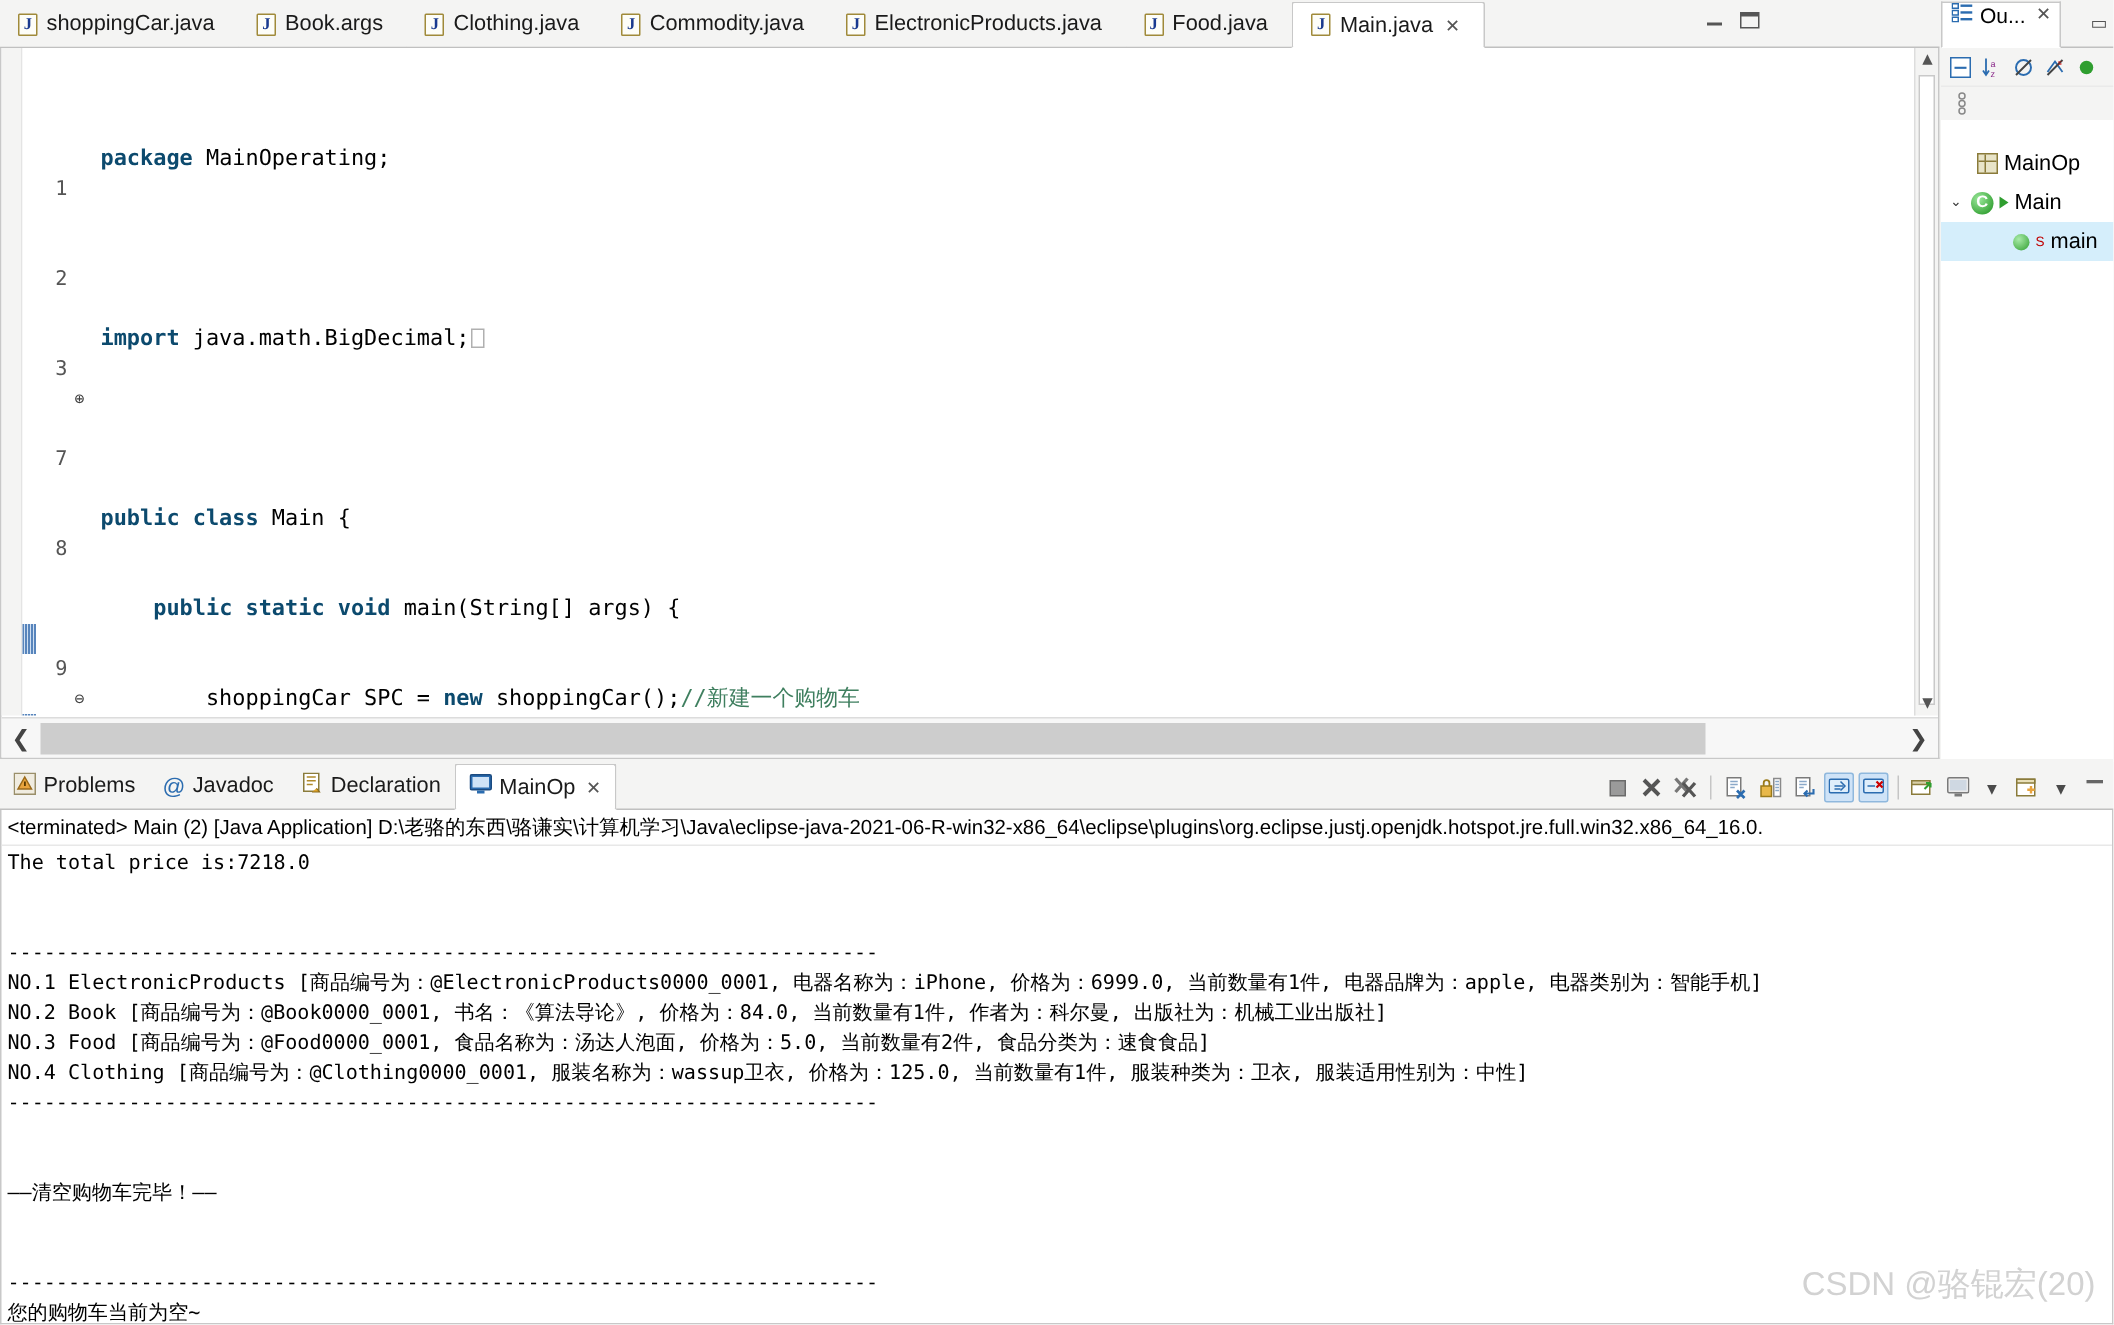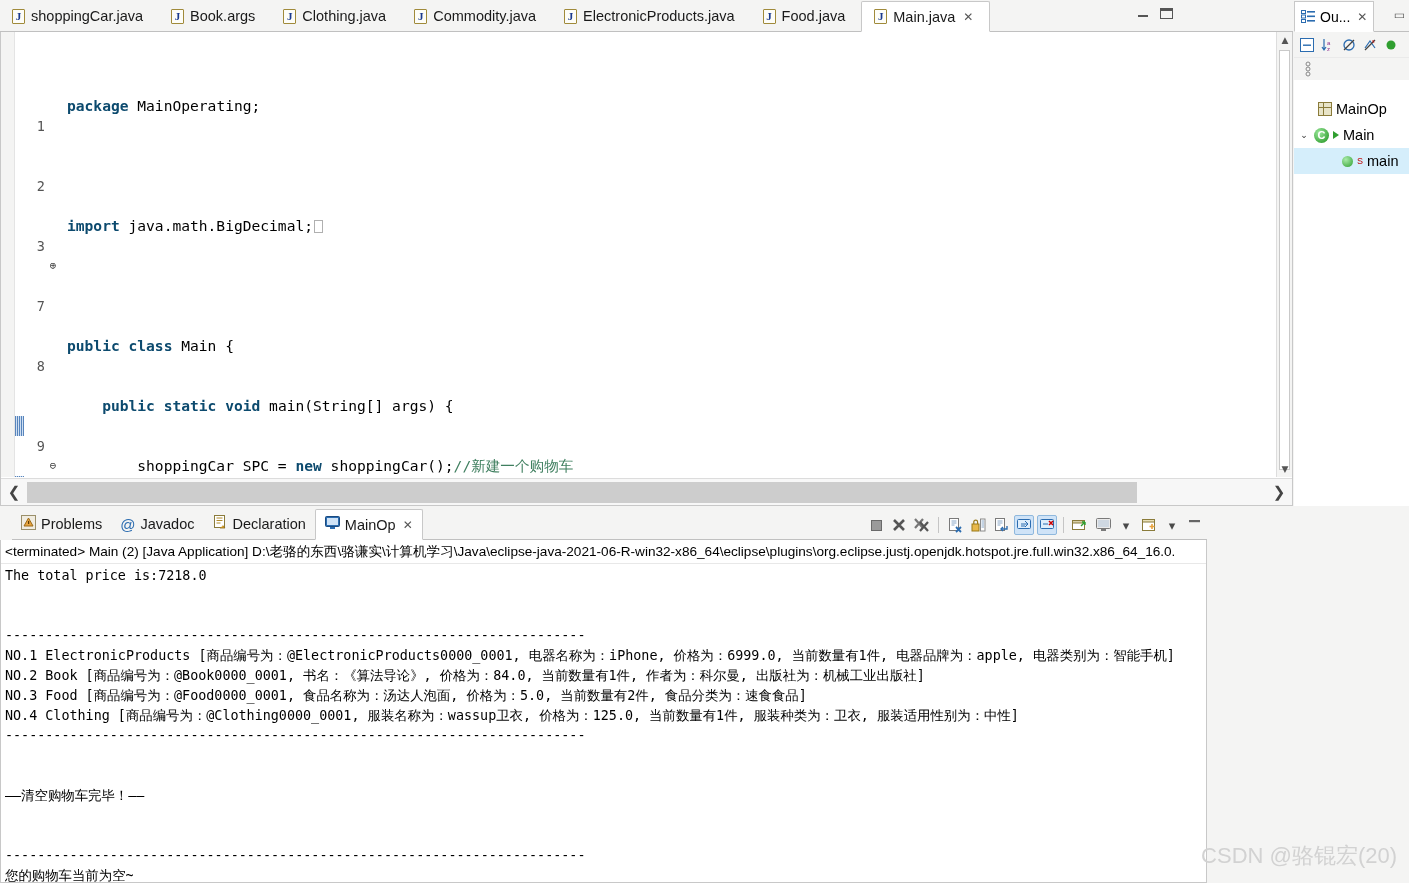--- a/index.html
+++ b/index.html
@@ -140,21 +140,21 @@
     position: absolute; left: 1294px; top: 0; width: 115px; height: 506px;
     background: #f4f4f3;
   }
   #outline-tabbar {
     height: 32px; display: flex; align-items: flex-end;
     border-bottom: 1px solid #c0c0c0;
   }
   #outline-tab {
     height: 31px; background: #fff;
     border: 1px solid #c8c8c8; border-bottom: 1px solid #fff;
-    display: flex; align-items: center; gap: 5px;
+    display: flex; align-items: flex-start; gap: 5px;
     padding: 0 6px; margin-bottom: -1px; font-size: 14px;
   }
   .outline-icon {
     width: 14px; height: 13px; position: relative; flex: 0 0 auto;
   }
   #outline-toolbar {
     height: 26px; background: #f4f4f3;
     display: flex; align-items: center; gap: 3px; padding: 0 4px;
     border-bottom: 1px solid #eaeaea;
   }
@@ -205,23 +205,22 @@
   }
   .sup-s { font-size: 9px; color: #c00000; vertical-align: super; }
   .greentri {
     width: 0; height: 0; border-left: 6px solid #2f9e2f;
     border-top: 4px solid transparent; border-bottom: 4px solid transparent;
     flex: 0 0 auto;
   }
 
   
   #console-panel {
-    position: absolute; left: 0; top: 508px; width: 1207px; height: 375px;
+    position: absolute; left: 0; top: 508px; width: 1409px; height: 375px;
     background: #f4f4f3;
-    padding-left: 12px;
   }
   #console-tabbar {
     height: 32px; display: flex; align-items: flex-end;
     position: relative; border-bottom: 1px solid #c0c0c0;
   }
   .ctab {
     height: 30px; display: flex; align-items: center; gap: 5px;
     padding: 0 9px; font-size: 14.5px; color: #1a1a1a; white-space: nowrap;
   }
   .ctab.active {

